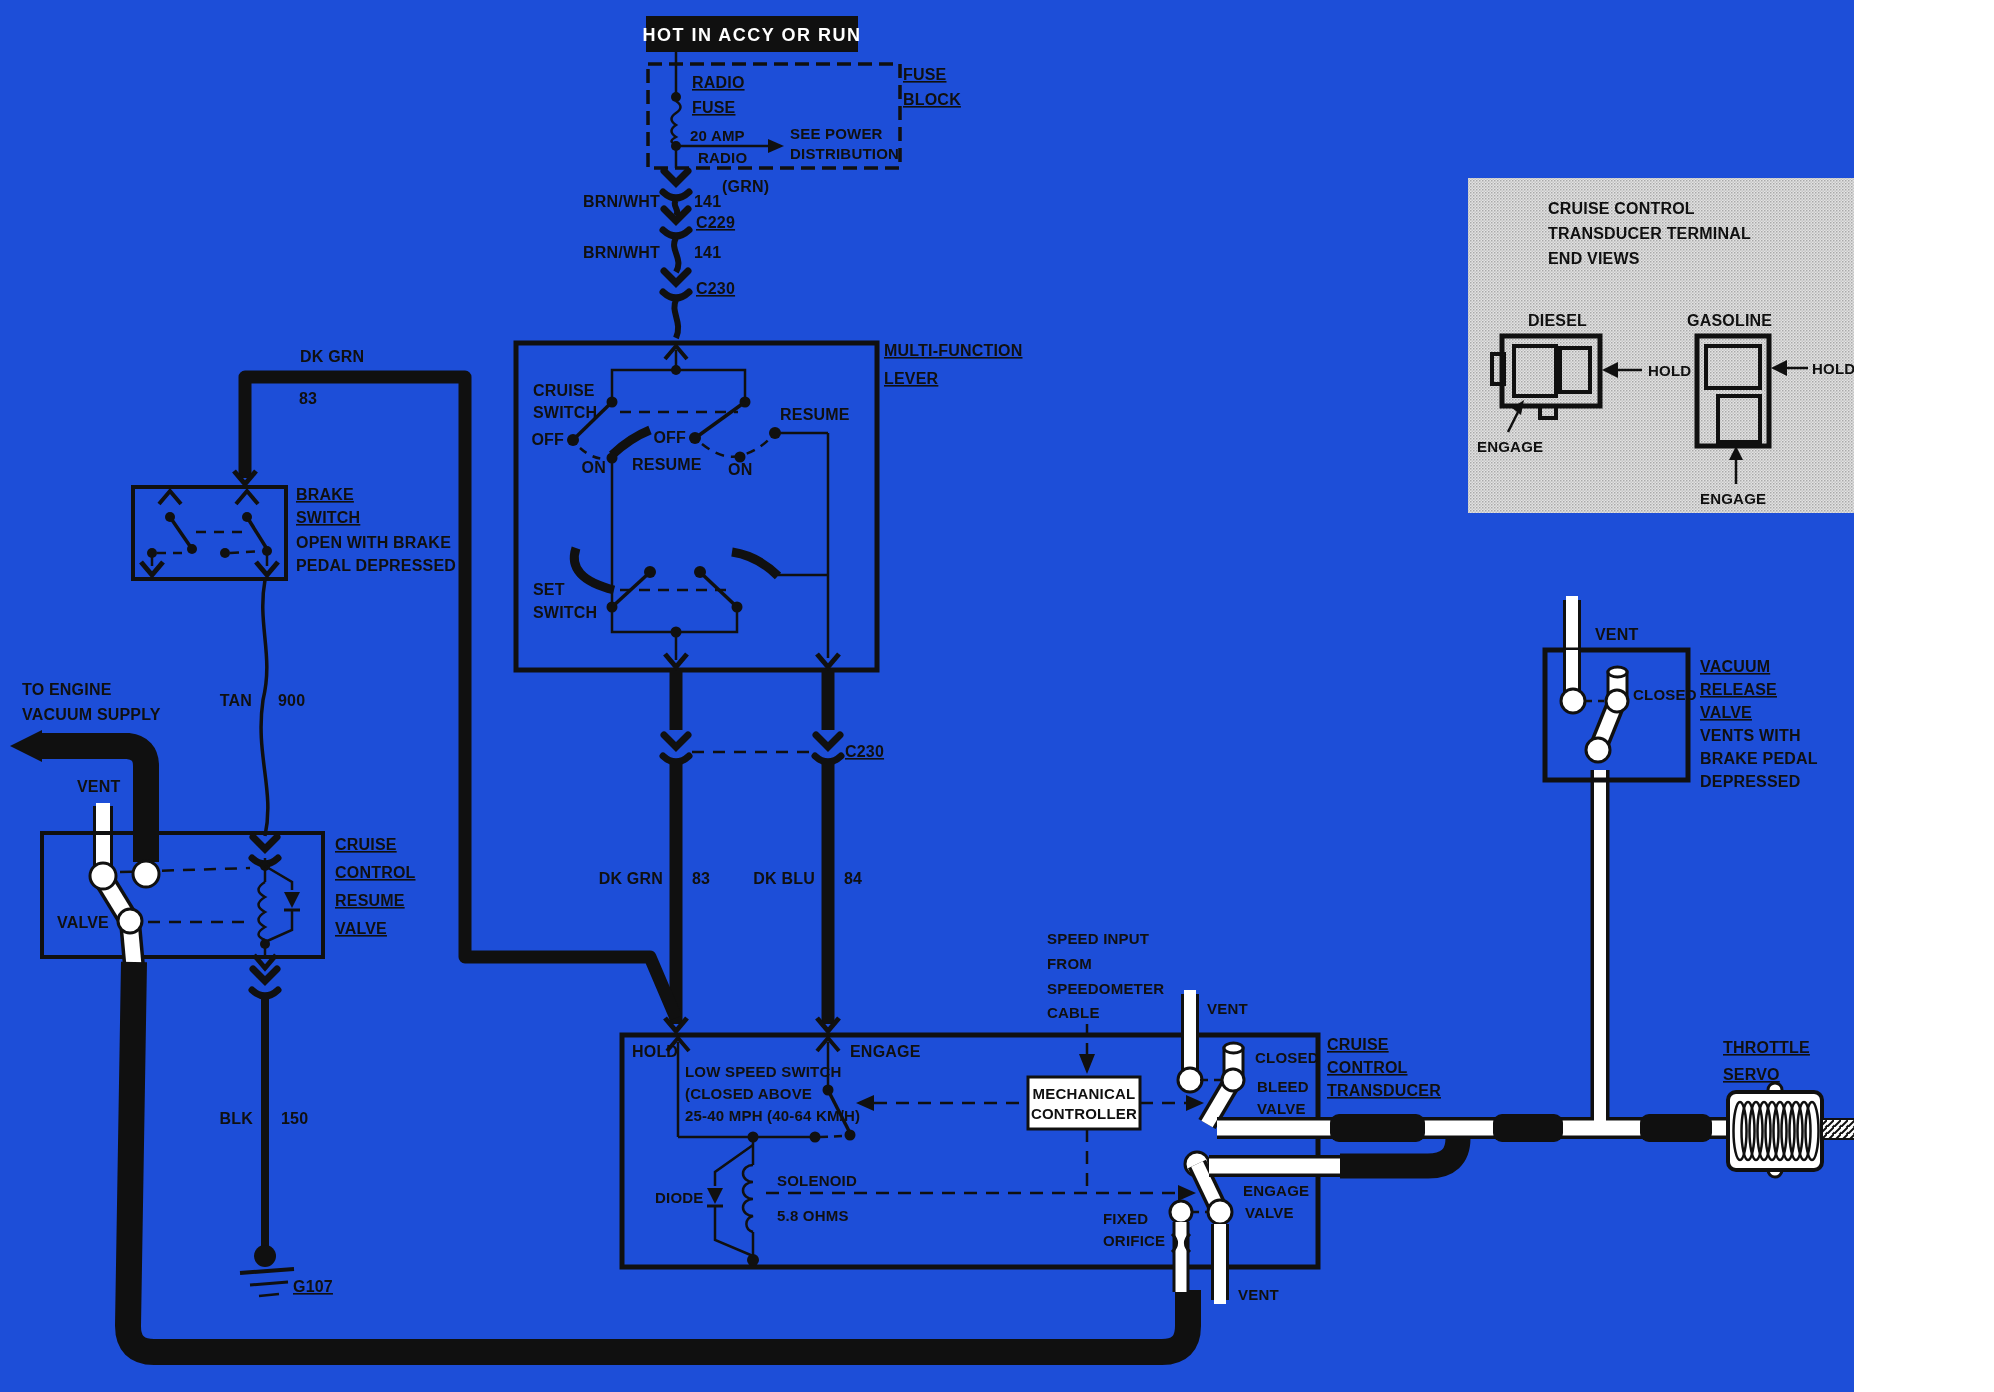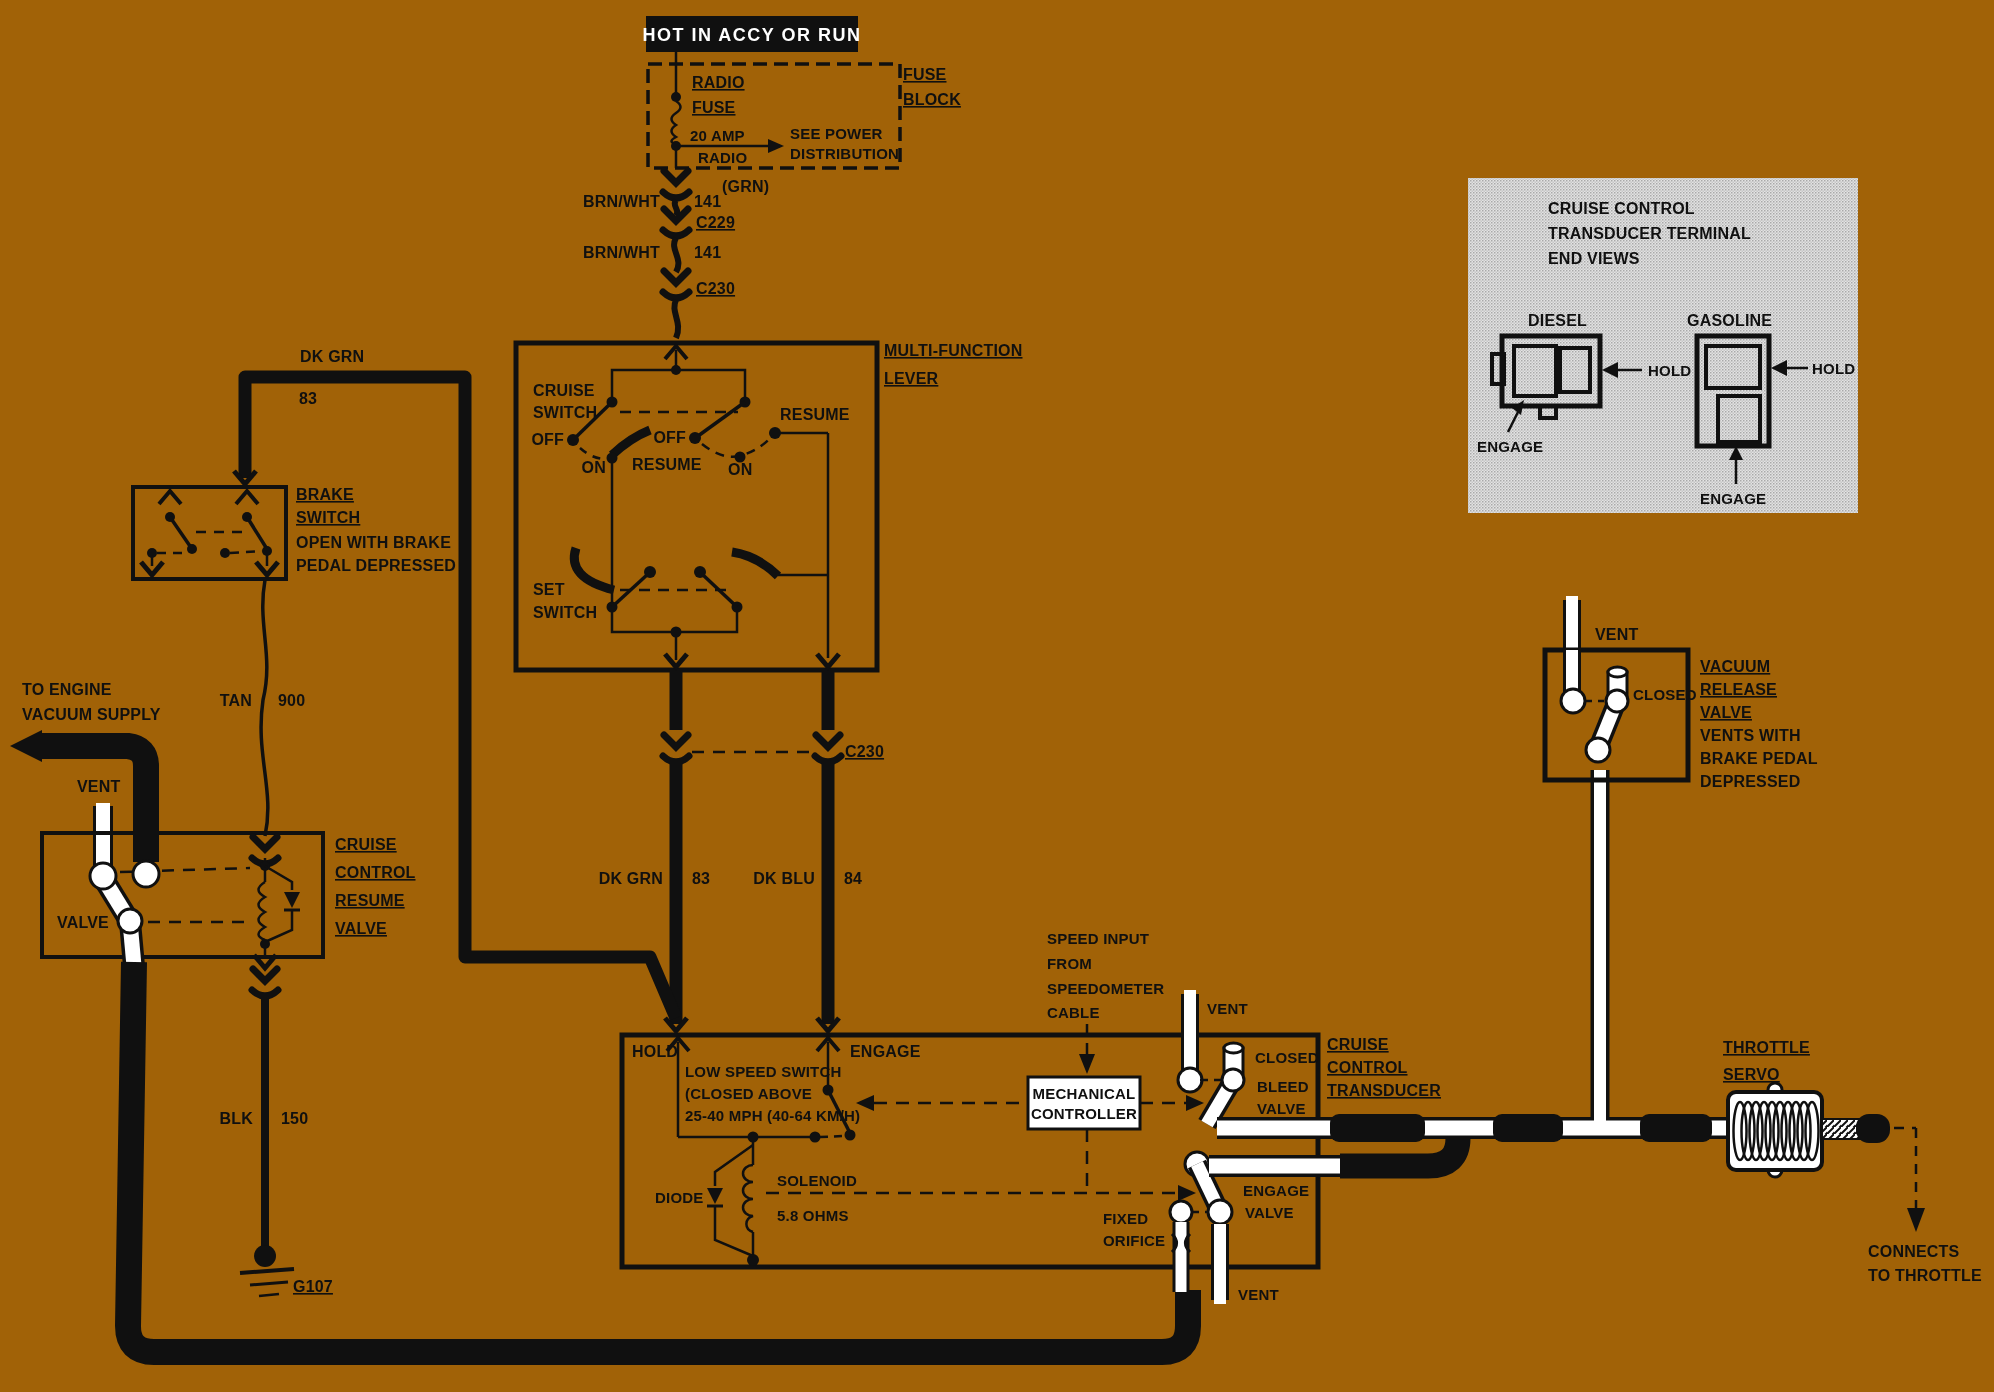--- a/index.html
+++ b/index.html
@@ -1,16 +1,16 @@
 <!DOCTYPE html>
 <html><head>
 <meta charset="utf-8">
 <style>
   html,body{margin:0;padding:0;background:#ffffff;}
-  #page{position:relative;width:1994px;height:1392px;background:#a16207;overflow:hidden;}
+  #page{position:relative;width:1854px;height:1392px;background:#1d4ed8;overflow:hidden;}
   svg{display:block}
   text{font-family:"Liberation Sans",sans-serif;font-weight:bold;fill:#101010;}
   .t{font-size:16px;letter-spacing:.2px;}
   .s{font-size:15px;letter-spacing:.2px;}
   .banner{font-size:18px;fill:#ffffff;letter-spacing:1.5px;}
   .u{text-decoration:underline;}
   .mid{text-anchor:middle;}
   .end{text-anchor:end;}
   .ink{stroke:#101010;fill:none;}
 </style>

